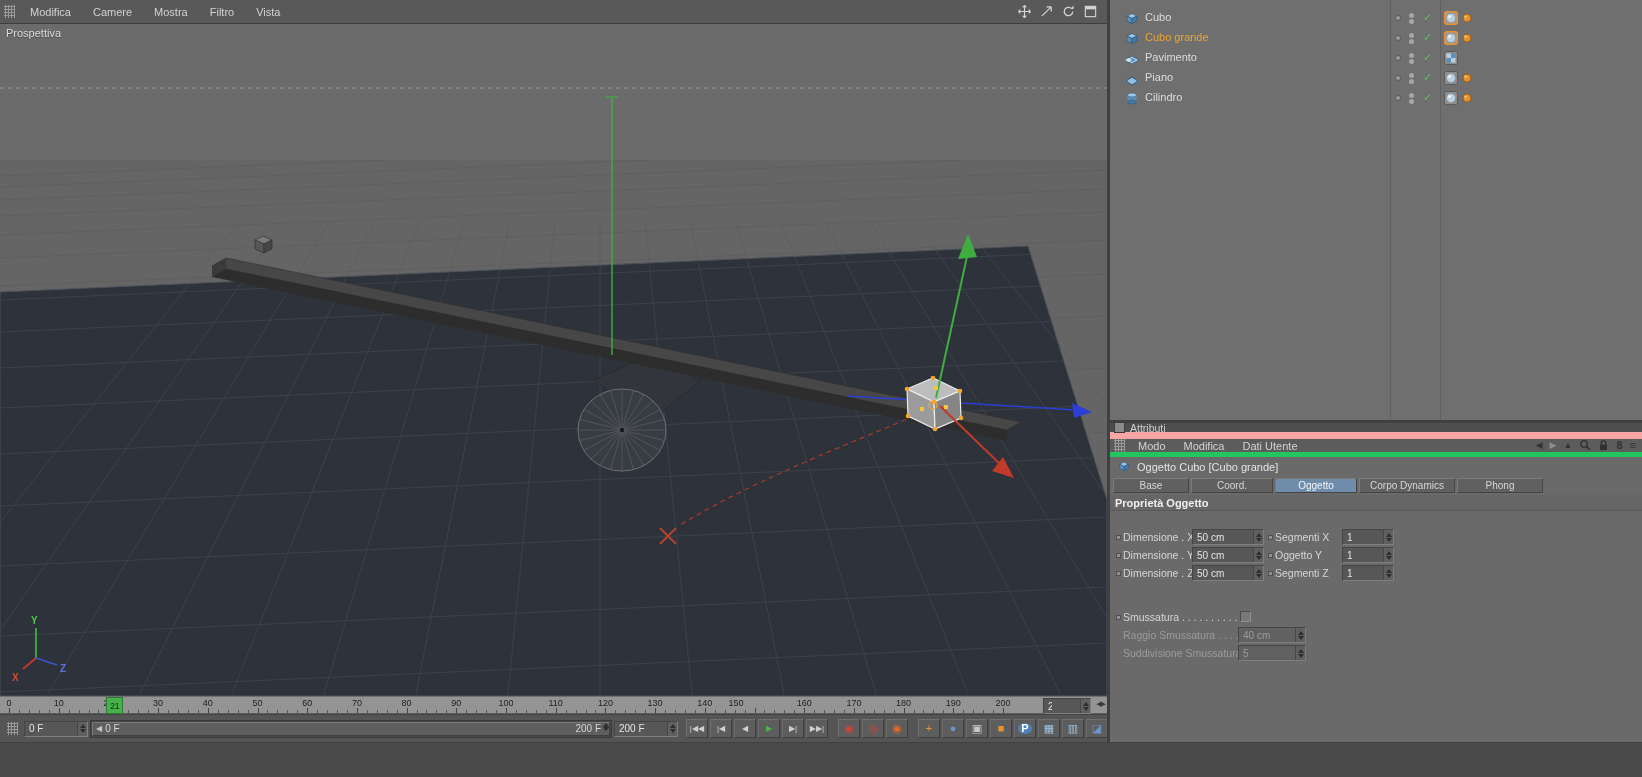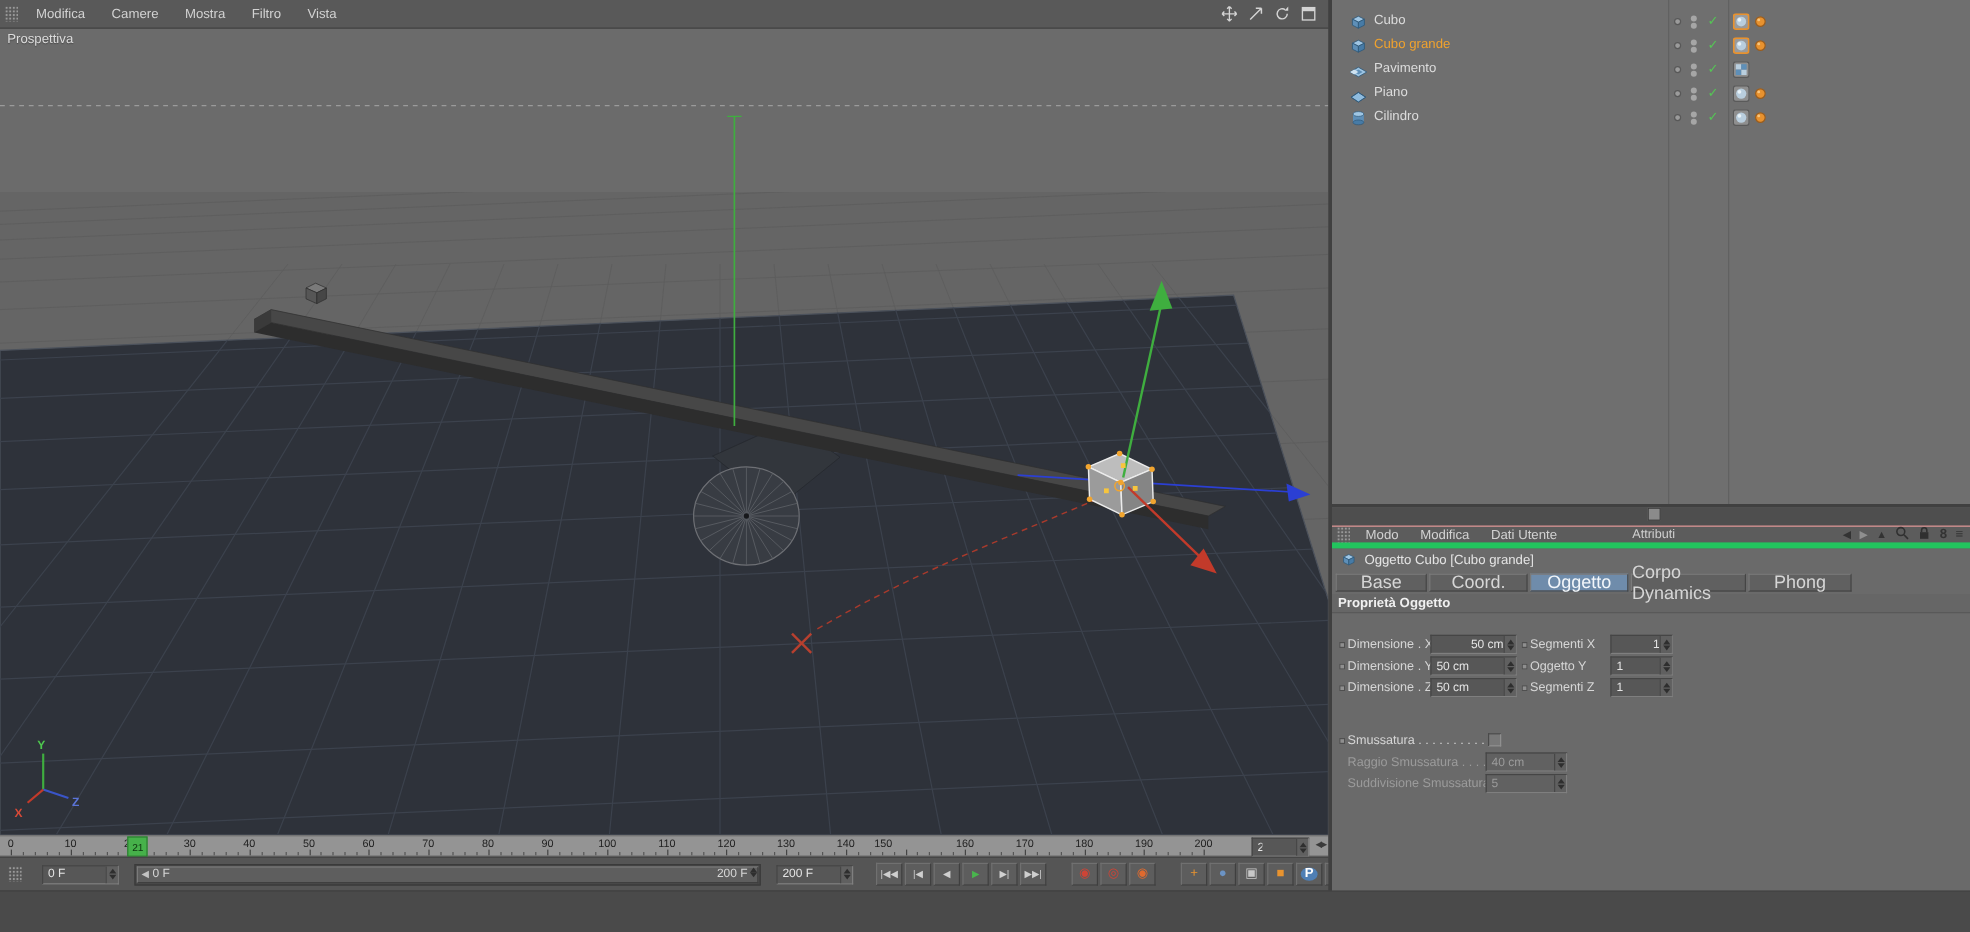--- a/index.html
+++ b/index.html
@@ -30,21 +30,21 @@
   .rlab{position:absolute;top:1px;font-size:9px;color:#1f1f1f;transform:translateX(-50%);}
   .tick{position:absolute;bottom:0;width:1px;height:3px;background:#555;}
   .tick.maj{height:5px;background:#444;}
   .frame-marker{position:absolute;top:0;width:15px;height:15px;border:1px solid #2e7a33;
                 color:#0e350f;font-size:8.5px;display:flex;align-items:center;justify-content:center;}
   .frame-field{position:absolute;right:16px;top:1px;width:46px;gap:28px;}
   .mini-pair{position:absolute;right:2px;top:3px;color:#3a3a3a;font-size:7px;letter-spacing:-1px;}
 
   
   .transport{left:0;top:714px;width:1107px;height:28px;background:#555;border-top:1px solid #454545;
-             display:flex;align-items:center;gap:13px;padding:0 3px;box-sizing:border-box;}
+             display:flex;align-items:center;gap:2px;padding:0 3px;box-sizing:border-box;}
   .fld{height:14px;background:#575757;border:1px solid;border-color:#454545 #7f7f7f #7f7f7f #454545;
        display:flex;align-items:center;font-size:10px;color:#e4e4e4;box-sizing:content-box;}
   .fld .val{flex:1;padding-left:4px;white-space:nowrap;overflow:hidden;}
   .fld .spin{width:9px;align-self:stretch;border-left:1px solid #474747;background:#606060;
              display:flex;flex-direction:column;align-items:center;justify-content:center;gap:1px;}
   .spin i{display:block;width:0;height:0;}
   .spin i.up{border-left:3px solid transparent;border-right:3px solid transparent;border-bottom:4px solid #2e2e2e;}
   .spin i.dn{border-left:3px solid transparent;border-right:3px solid transparent;border-top:4px solid #2e2e2e;}
   .fld.dis{background:#616161;}
   .fld.dis .val{color:#9b9b9b;}
@@ -82,31 +82,31 @@
   .om-row.sel .om-name{color:#f0a22e;}
   .om-dot{position:absolute;left:285px;top:7px;width:6px;height:6px;border-radius:50%;background:#9b9b9b;border:1px solid #585858;box-sizing:border-box;}
   .om-vis{position:absolute;left:299px;top:4px;}
   .om-vis i{display:block;width:5px;height:5px;border-radius:50%;background:#a6a6a6;margin:1px 0;}
   .om-chk{position:absolute;left:313px;top:3px;color:#55c555;font-size:11px;}
   .om-tags{position:absolute;left:334px;top:3px;display:flex;gap:3px;align-items:center;}
   .om-tag svg{display:block;}
 
   
   .attr{left:1110px;top:423px;width:532px;height:319px;background:#6a6a6a;}
-  .attr-title{height:16px;background:#4e4e4e;border-bottom:1px solid #fca5a5;display:flex;align-items:center;
-              gap:5px;padding-left:4px;color:#cfcfcf;font-size:10.5px;box-sizing:border-box;flex-direction:column;}
+  .attr-title{height:16px;background:#4e4e4e;border-bottom:7px solid #fca5a5;display:flex;align-items:center;
+              gap:5px;padding-left:4px;color:#cfcfcf;font-size:10.5px;box-sizing:border-box;}
   .panel-ic{width:9px;height:9px;background:#8b8b8b;border:1px solid #3c3c3c;flex:none;}
   .attr-menu{height:18px;background:#5c5c5c;border-bottom:5px solid #22c55e;display:flex;align-items:center;box-sizing:border-box;}
   .attr-menu .vp-menu-item{padding:0 9px;}
   .am-icons{margin-left:auto;display:flex;align-items:center;gap:7px;padding-right:6px;}
   .ami{font-size:9px;color:#333;line-height:1;}
   .ami.lt{color:#8f8f8f;}
   .attr-objrow{height:20px;display:flex;align-items:center;gap:6px;padding-left:7px;color:#e4e4e4;}
   .attr-tabs{height:18px;display:flex;gap:2px;padding-left:3px;align-items:flex-start;}
-  .tab{height:15px;margin-top:1px;display:flex;align-items:center;justify-content:center;font-size:15px;
+  .tab{height:15px;margin-top:1px;display:flex;align-items:center;justify-content:center;font-size:10px;
        color:#d6d6d6;background:#606060;border:1px solid;border-color:#7a7a7a #454545 #454545 #7a7a7a;box-sizing:border-box;}
   .tab.active{color:#f2f6fa;}
   .attr-sec{height:16px;display:flex;align-items:center;padding-left:5px;font-weight:bold;color:#f0f0f0;
             border-bottom:1px solid #595959;background:#666;box-sizing:border-box;}
   .attr-body{position:relative;height:231px;}
   .arow{position:absolute;left:0;right:0;height:18px;}
   .pmark{position:absolute;width:5px;height:5px;top:7px;background:#8f8f8f;border:1px solid #4f4f4f;box-sizing:border-box;}
   .plbl{position:absolute;top:3px;font-size:10.5px;color:#d6d6d6;white-space:nowrap;}
   .plbl.dim{color:#9b9b9b;}
   .arow .fld{position:absolute;top:1px;}
@@ -756,21 +756,21 @@
     </div>
     <div class="attr-tabs" id="attr-tabs">
         <div class="tab" style="width: 76px;">Base</div>
         <div class="tab" style="width: 82px;">Coord.</div>
         <div class="tab active" style="width: 82px; background: rgb(111, 140, 171);">Oggetto</div>
         <div class="tab" style="width: 96px;">Corpo Dynamics</div>
         <div class="tab" style="width: 86px;">Phong</div>
       </div>
     <div class="attr-sec">Proprietà Oggetto</div>
     <div class="attr-body" id="attr-body">
-        <div class="arow" style="top: 17px; text-align: right;">
+        <div class="arow" style="top: 17px;">
           <span class="pmark" style="left: 6px;"></span>
           <span class="plbl" style="left: 13px;">Dimensione . X</span>
           <span class="fld" style="left: 82px; width: 70px;">
             <span class="val">50 cm</span>
             <span class="spin">
               <i class="up"></i>
               <i class="dn"></i>
             </span>
           </span>
           <span class="pmark" style="left: 158px;"></span>

